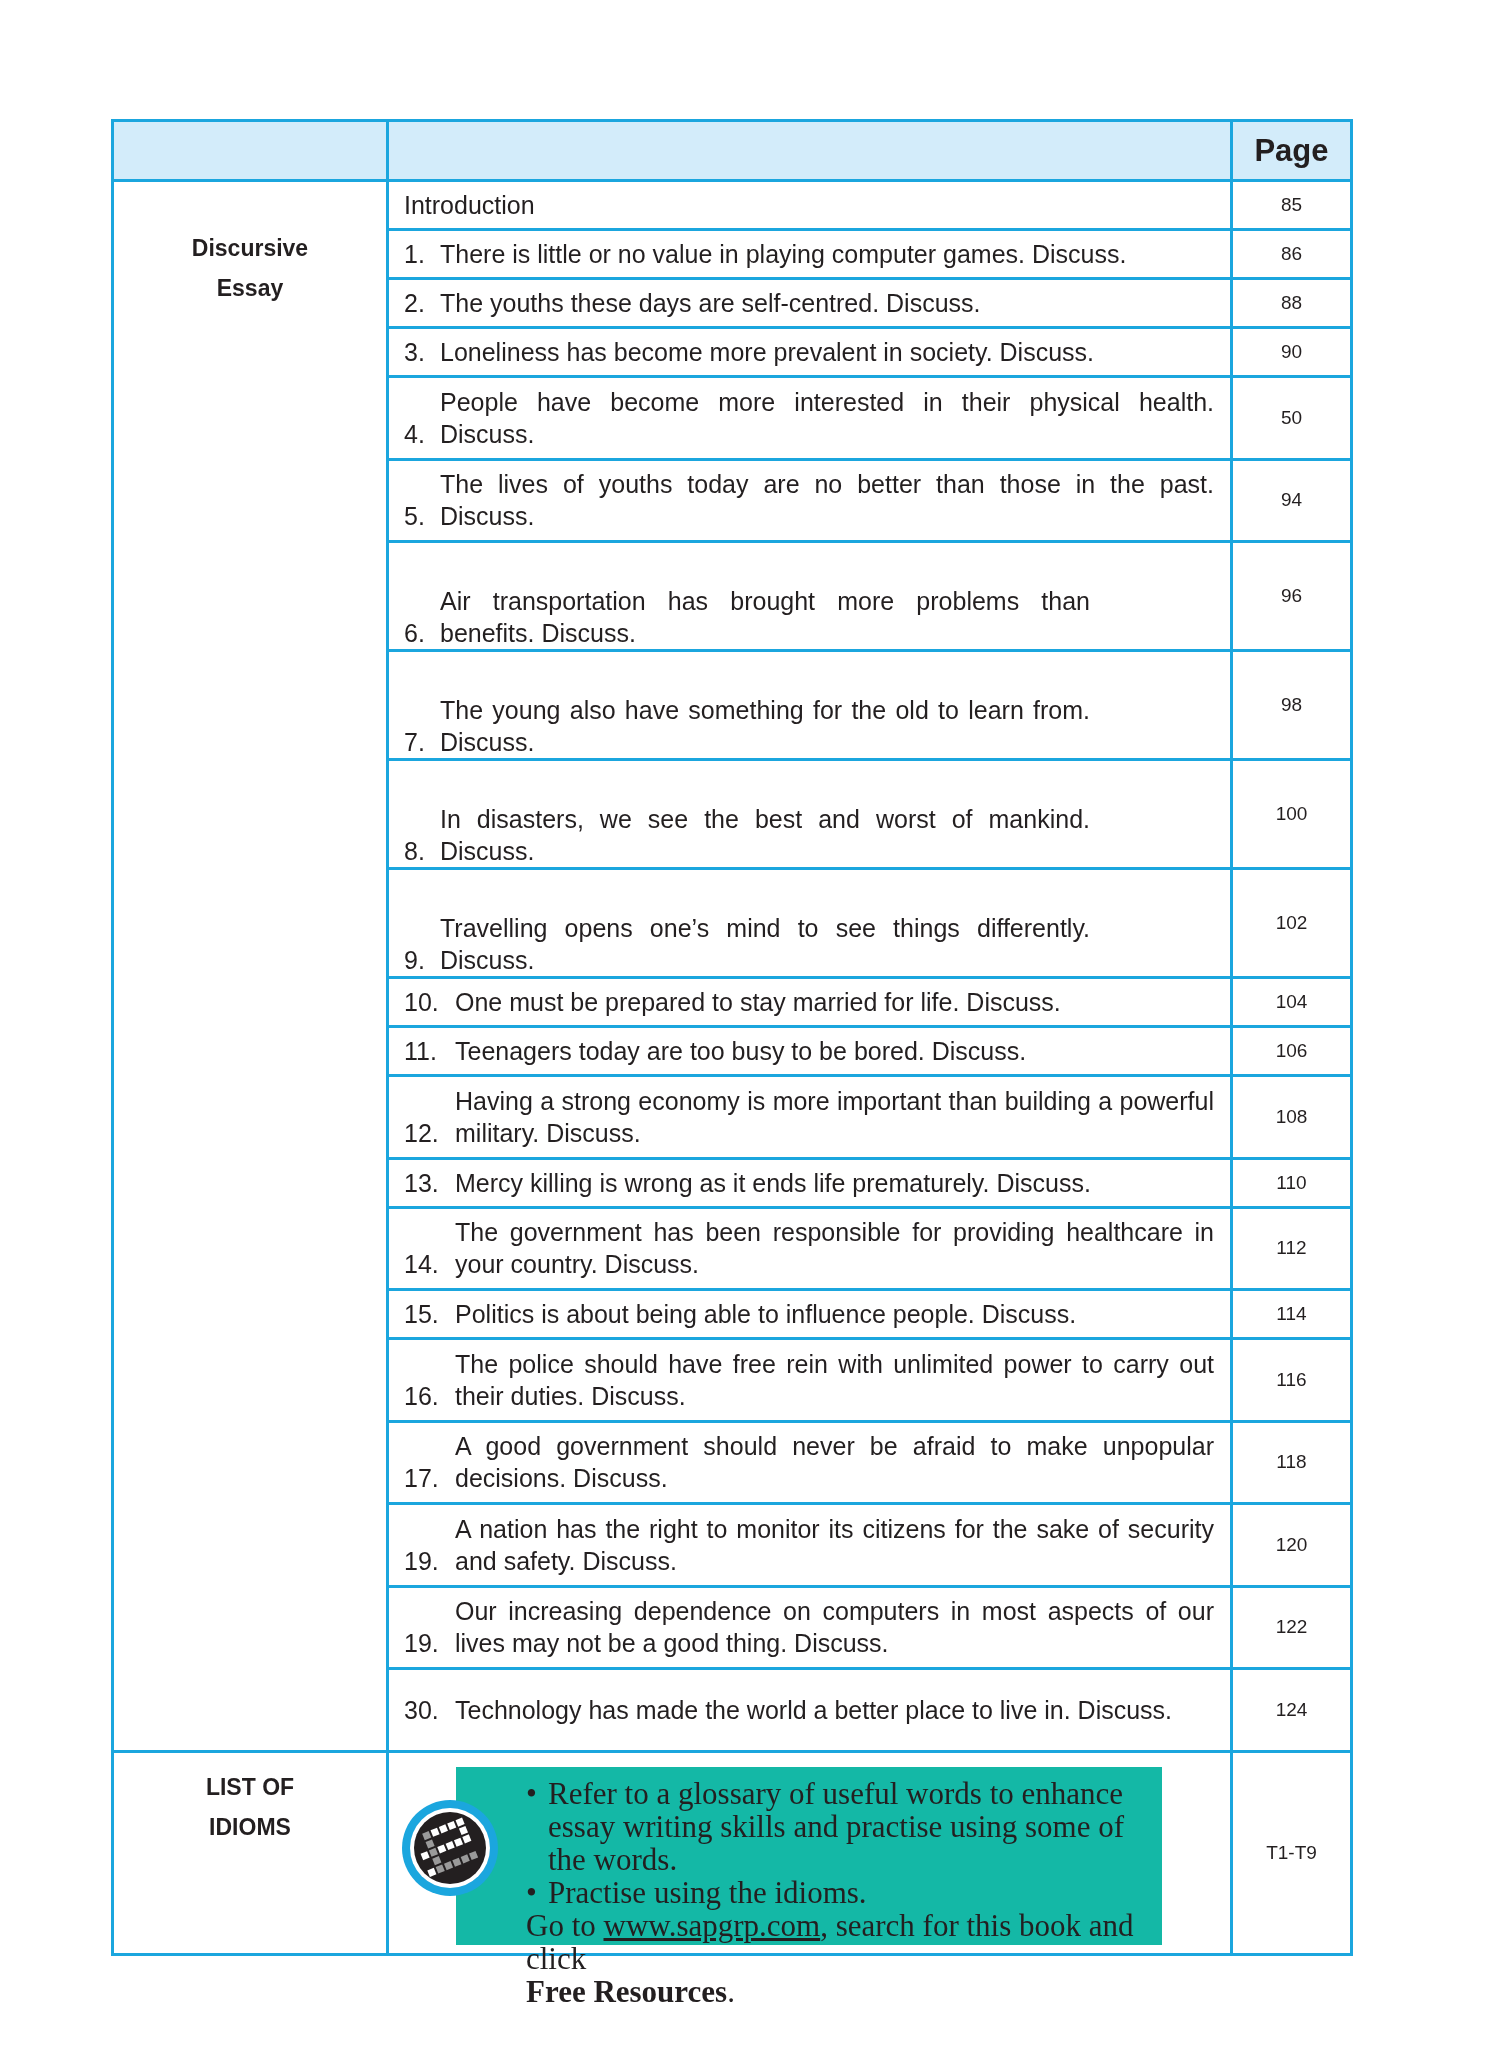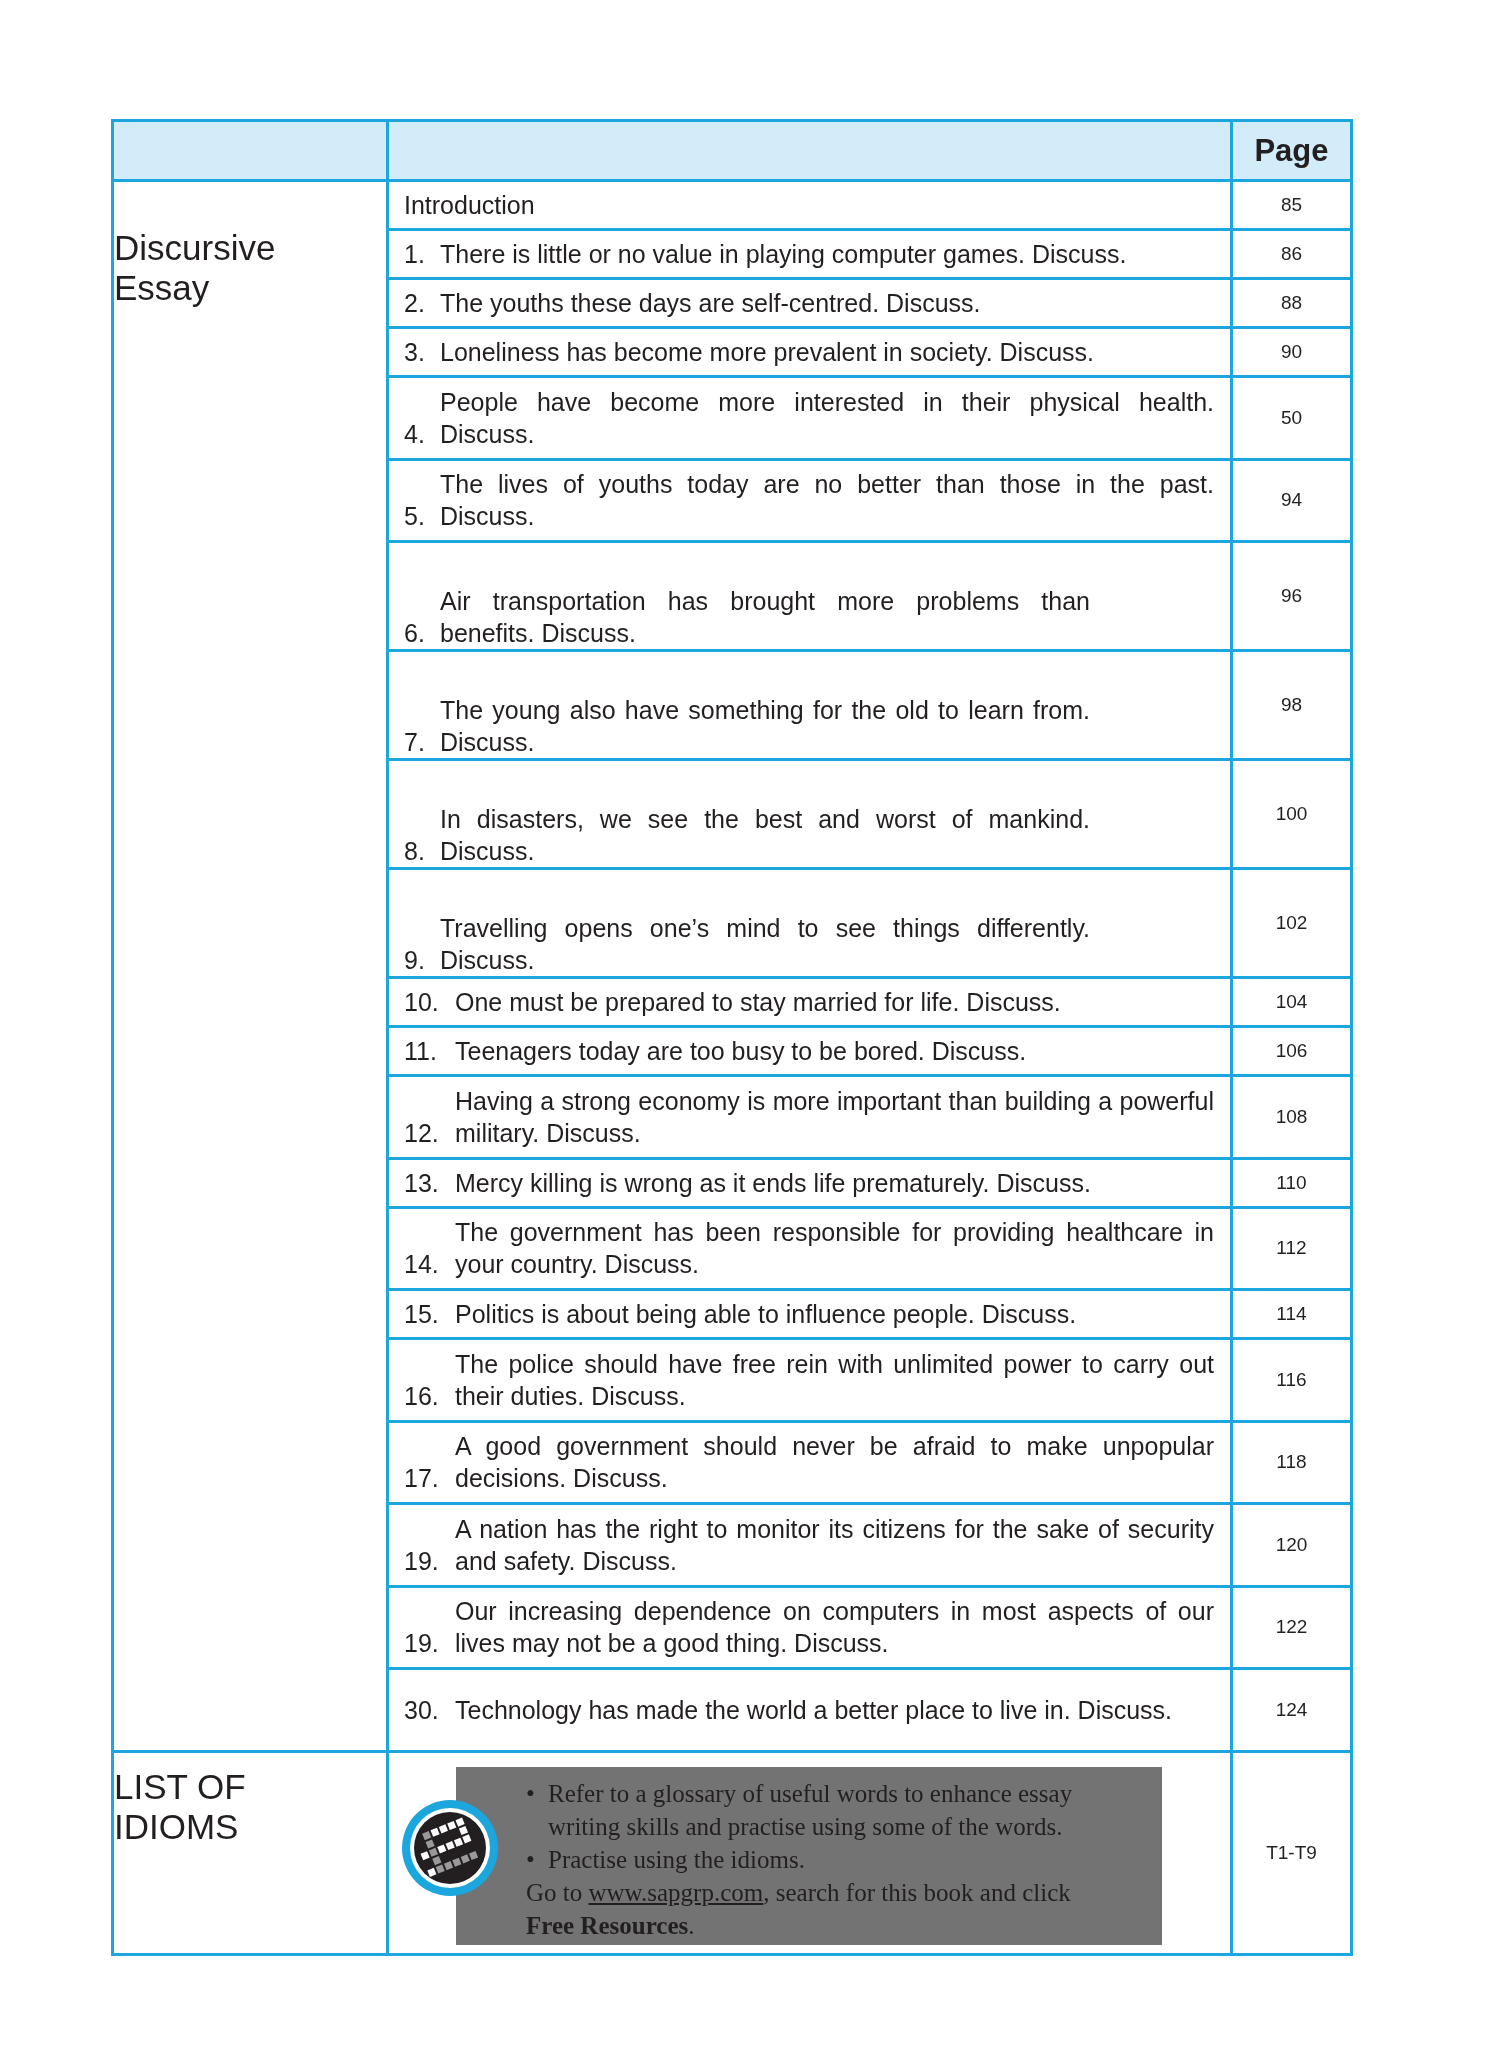--- a/index.html
+++ b/index.html
@@ -4,36 +4,36 @@
 <style>
   html, body { margin:0; padding:0; background:#ffffff; }
   body { width:1503px; height:2050px; position:relative; font-family:"Liberation Sans", sans-serif; color:#231f20; }
   .toc { position:absolute; left:111px; top:119px; width:1239px; border-collapse:collapse; table-layout:fixed; }
   .toc td, .toc th { border:3px solid #1ba6de; padding:0; }
   .toc col.c1 { width:275px; }
   .toc col.c2 { width:844px; }
   .toc col.c3 { width:120px; }
   .hdr th { background:#d3ecfa; height:57px; }
   .page-head { font-weight:bold; font-size:31px; text-align:center; vertical-align:middle; }
-  .cat { vertical-align:top; font-weight:normal; font-size:35px; line-height:40px; }
+  .cat { vertical-align:top; text-align:center; font-weight:bold; font-size:23px; line-height:40px; }
   .cat .lbl { display:block; padding-top:46px; }
   .cat-idioms .lbl { padding-top:14px; }
   .topic { font-size:25px; line-height:32px; padding:0 16px 0 15px !important; vertical-align:middle; }
   .topic .wrap { display:flex; text-align:justify;align-items:flex-end; }
   .topic .num { flex:0 0 auto; width:36px; }
   .topic .num.w2 { width:51px; }
   .topic .txt { flex:1 1 auto; }
   .topic .txt.narrow { max-width:650px; text-align:justify;margin-top:42px; }
   .pg { text-align:center; font-size:19px; vertical-align:middle; }
   tr.single td { height:46px; }
   tr.double td { height:79.5px; }
   tr.idioms td { height:200px; }
   .res { position:relative; height:200px; }
-  .res-box { position:absolute; left:67px; top:14px; width:706px; height:178px; background:#737373; box-sizing:border-box; padding:10px 20px 0 70px;
-             font-family:"Liberation Serif", serif; font-size:25px; line-height:33px; color:#231f20; }
+  .res-box { position:absolute; left:67px; top:14px; width:706px; height:178px; background:#14b8a6; box-sizing:border-box; padding:10px 20px 0 70px;
+             font-family:"Liberation Serif", serif; font-size:31px; line-height:33px; color:#231f20; }
   .res-box ul { margin:0; padding:0; list-style:none; }
   .res-box li { position:relative; padding-left:22px; }
   .res-box li::before { content:"•"; position:absolute; left:0; }
   .res-box .link { text-decoration:underline; }
   .res-box b { font-weight:bold; }
   .icon { position:absolute; left:13px; top:47px; width:96px; height:96px; border-radius:50%; background:#1ba6de; }
   .icon .inner { position:absolute; left:8px; top:8px; width:80px; height:80px; border-radius:50%; background:#ffffff; }
   .icon .disk { position:absolute; left:4px; top:4px; width:72px; height:72px; border-radius:50%; background:#231f20; overflow:hidden; }
   .icon .grid { position:absolute; left:10px; top:12px; width:54px; height:50px; transform:rotate(-22deg); }
   .icon .grid span { position:absolute; width:7px; height:7px; background:#ffffff; }

